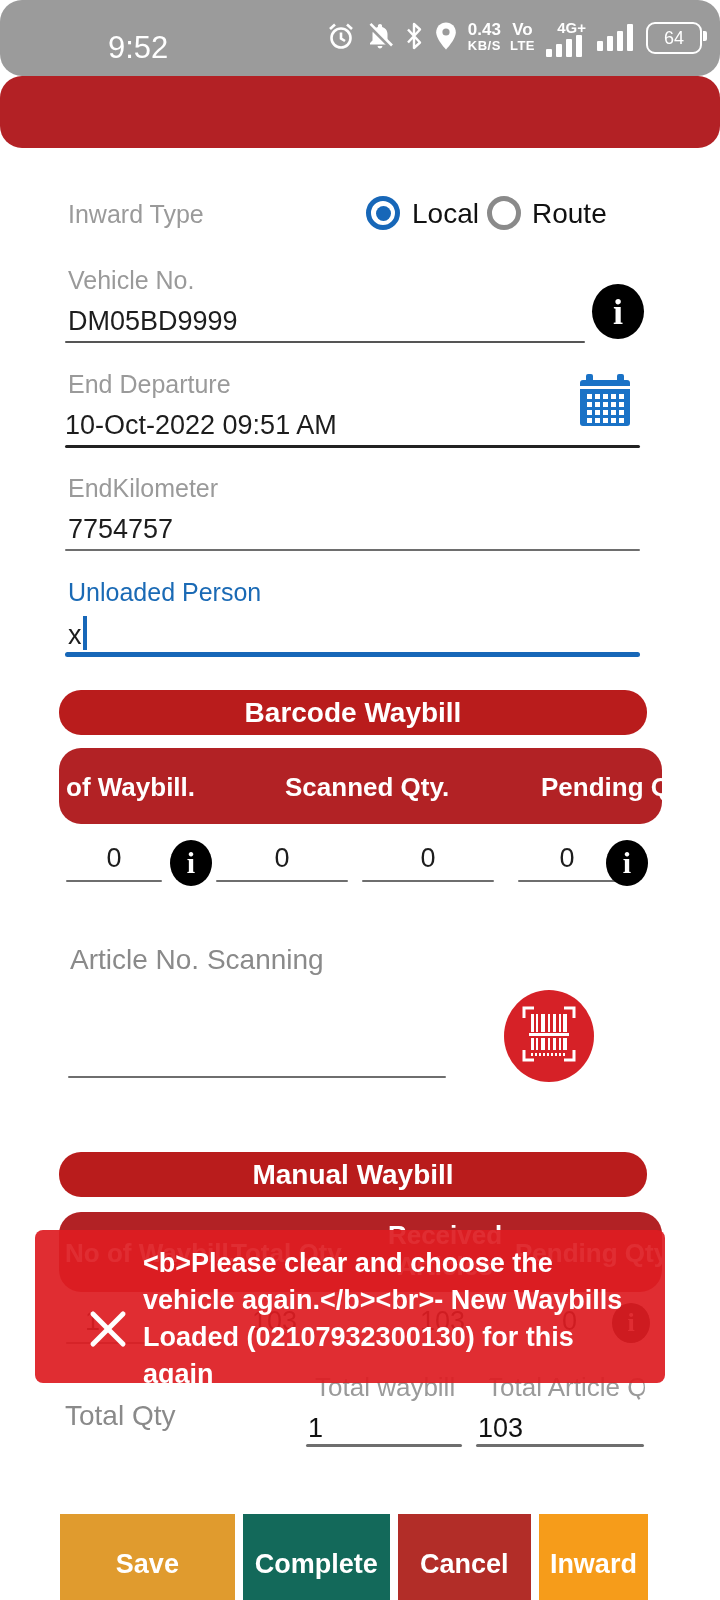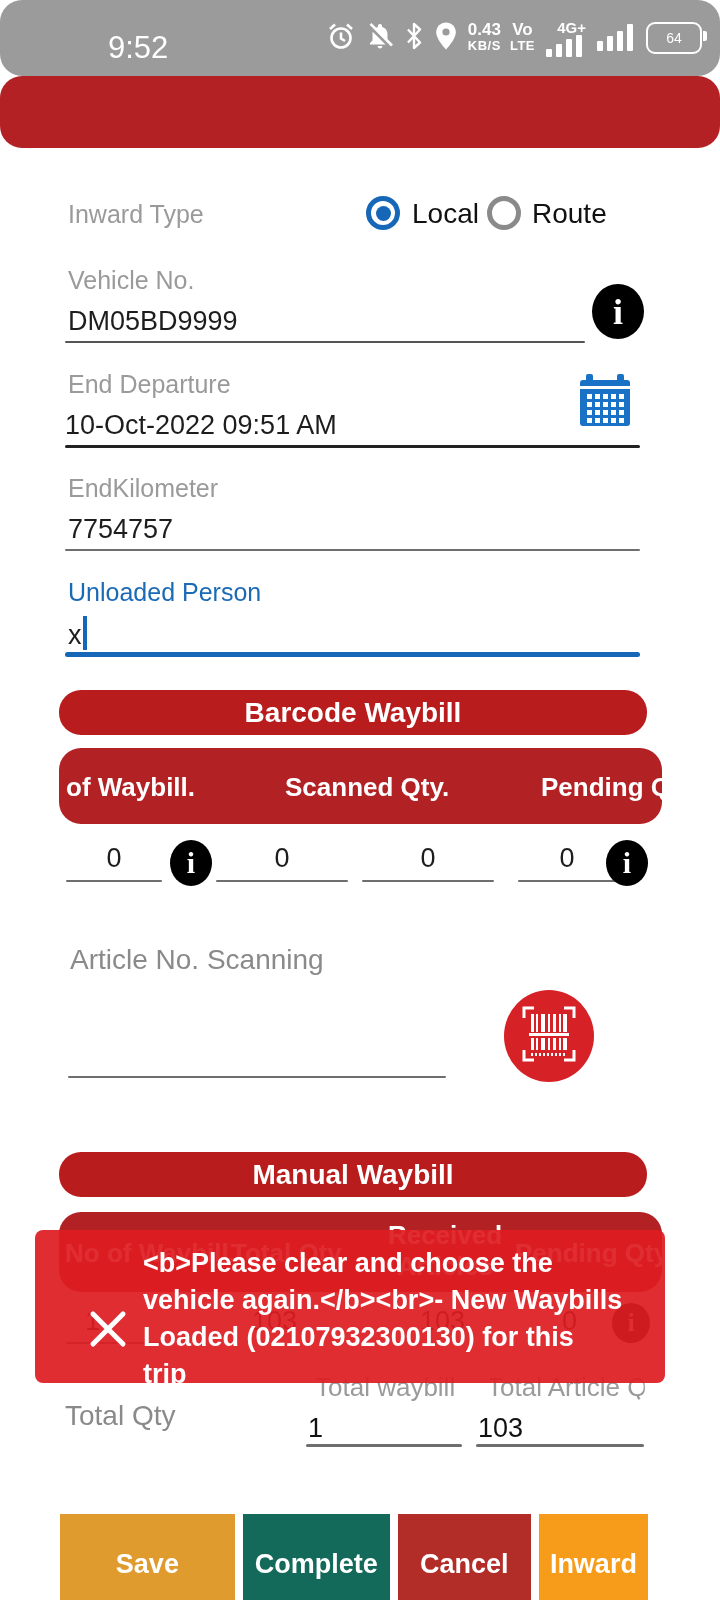--- a/index.html
+++ b/index.html
@@ -8,21 +8,21 @@
   .abs{position:absolute;border-radius:22px;}
 
   
   .statusbar{left:0;top:0;width:720px;height:76px;background:#9b9b9b;color:#fff;}
   .sb-time{left:108px;top:30px;font-size:31px;color:#fff;}
   .sb-icons{right:18px;top:0;height:76px;display:flex;align-items:center;gap:9px;position:absolute;}
   .sb-txt2{display:flex;flex-direction:column;align-items:center;line-height:16px;font-weight:bold;color:#fff;}
   .sb-txt2 .l1{font-size:17px;}
   .sb-txt2 .l2{font-size:13px;letter-spacing:.5px;}
   .battery{position:relative;width:52px;height:28px;border:2.5px solid #fff;border-radius:9px;
-    display:flex;align-items:center;justify-content:center;font-size:14px;color:#fff;}
+    display:flex;align-items:center;justify-content:center;font-size:18px;color:#fff;}
   .battery:after{content:"";position:absolute;right:-7px;top:7px;width:4px;height:10px;background:#fff;border-radius:0 2px 2px 0;}
 
   
   .appbar{left:0;top:76px;width:720px;height:72px;background:#b32125;color:#fff;}
   .back{left:26px;top:94px;}
   .apptitle{left:106px;top:93px;font-size:32px;font-weight:bold;color:#fff;}
   .appsub{left:318px;top:80px;font-size:29px;color:#ffffff;}
 
   
   .lbl{font-size:25px;color:#9a9a9a;}
@@ -313,17 +313,17 @@
           <g stroke="#fff" stroke-width="5" stroke-linecap="round">
             <line x1="6" y1="6" x2="36" y2="36"></line>
             <line x1="36" y1="6" x2="6" y2="36"></line>
           </g>
         </svg>
     </span>
     <div class="toast-lines">
       <div class="toast-line">&lt;b&gt;Please clear and choose the</div>
       <div class="toast-line">vehicle again.&lt;/b&gt;&lt;br&gt;- New Waybills</div>
       <div class="toast-line">Loaded (02107932300130) for this</div>
-      <div class="toast-line">trip</div>
+      <div class="toast-line">again</div>
     </div>
   </div>
 
 </div>
 
 </body></html>

